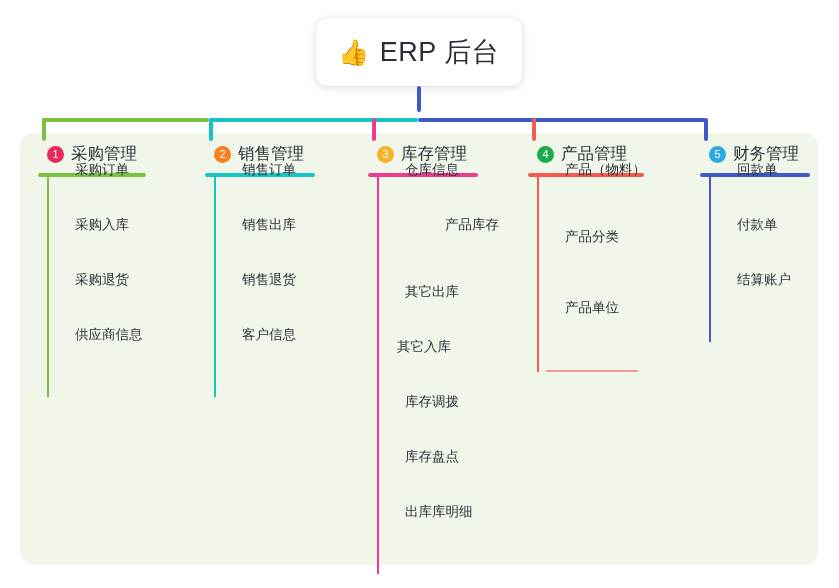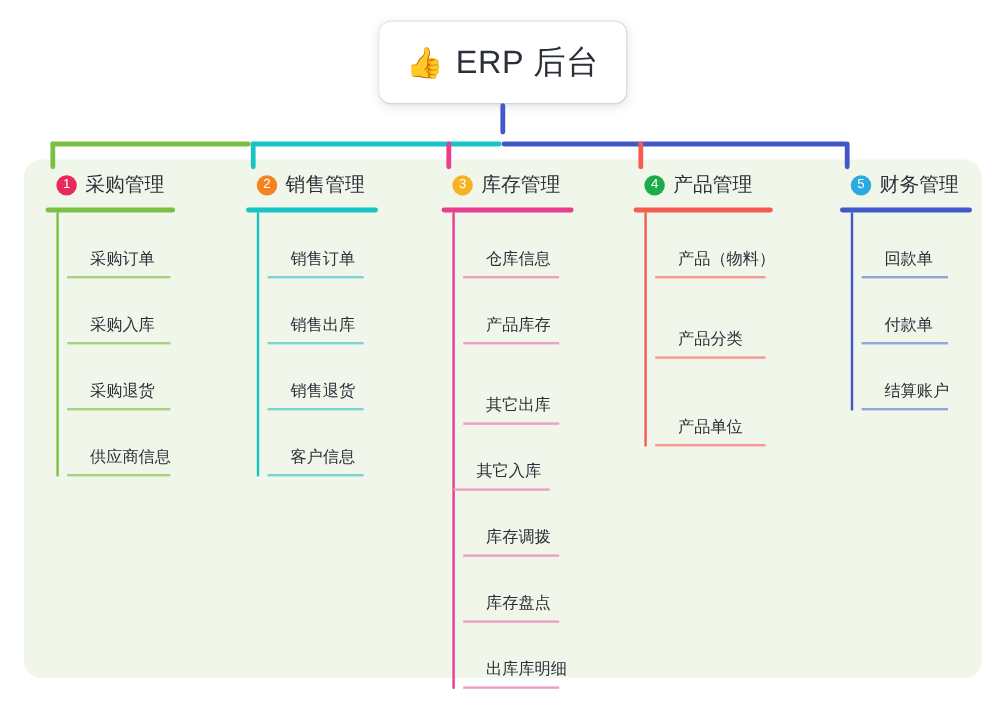--- a/index.html
+++ b/index.html
@@ -127,20 +127,21 @@
     width: 2px;
     bottom: 0;
   }
   .leaf {
     position: relative;
     box-sizing: border-box;
     padding: 0 0 0 28px;
     display: flex;
     flex-direction: column;
     justify-content: flex-end;
+    gap: 48px;
   }
   .leaf-text {
     font-size: 13.5px;
     color: #2b2f38;
     white-space: nowrap;
     padding-bottom: 5px;
   }
   .leaf-rule {
     height: 2px;
     margin-left: -19px;
@@ -228,21 +229,21 @@
           <span class="badge" style="background: rgb(245, 179, 35);">3</span>
           <span class="col-title">库存管理</span>
         </div>
         <div class="head-rule" style="width: 110px; background: rgb(234, 61, 141);"></div>
         <div class="leaves">
           <div class="stem" style="background: rgb(234, 61, 141);"></div>
           <div class="leaf" style="height: 55px;">
             <div class="leaf-text">仓库信息</div>
             <div class="leaf-rule" style="width: 80px; background: rgb(237, 160, 196);"></div>
           </div>
-          <div class="leaf" style="height: 55px;">
+          <div class="leaf" style="height: 55px; margin-left: 40px;">
             <div class="leaf-text">产品库存</div>
             <div class="leaf-rule" style="width: 80px; background: rgb(237, 160, 196);"></div>
           </div>
           <div class="leaf" style="height: 55px; margin-top: 12px;">
             <div class="leaf-text">其它出库</div>
             <div class="leaf-rule" style="width: 80px; background: rgb(237, 160, 196);"></div>
           </div>
           <div class="leaf" style="height: 55px; padding-left: 20px;">
             <div class="leaf-text">其它入库</div>
             <div class="leaf-rule" style="width: 80px; background: rgb(237, 160, 196);"></div>

